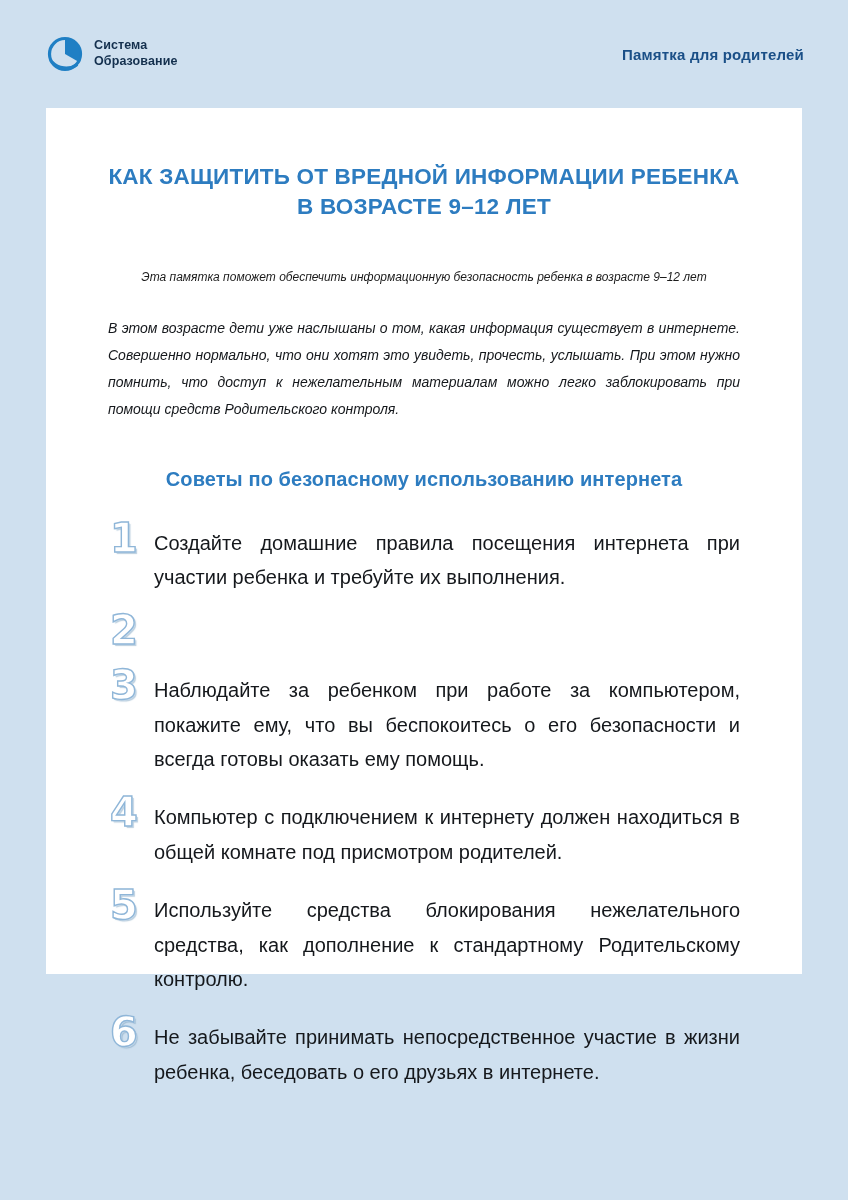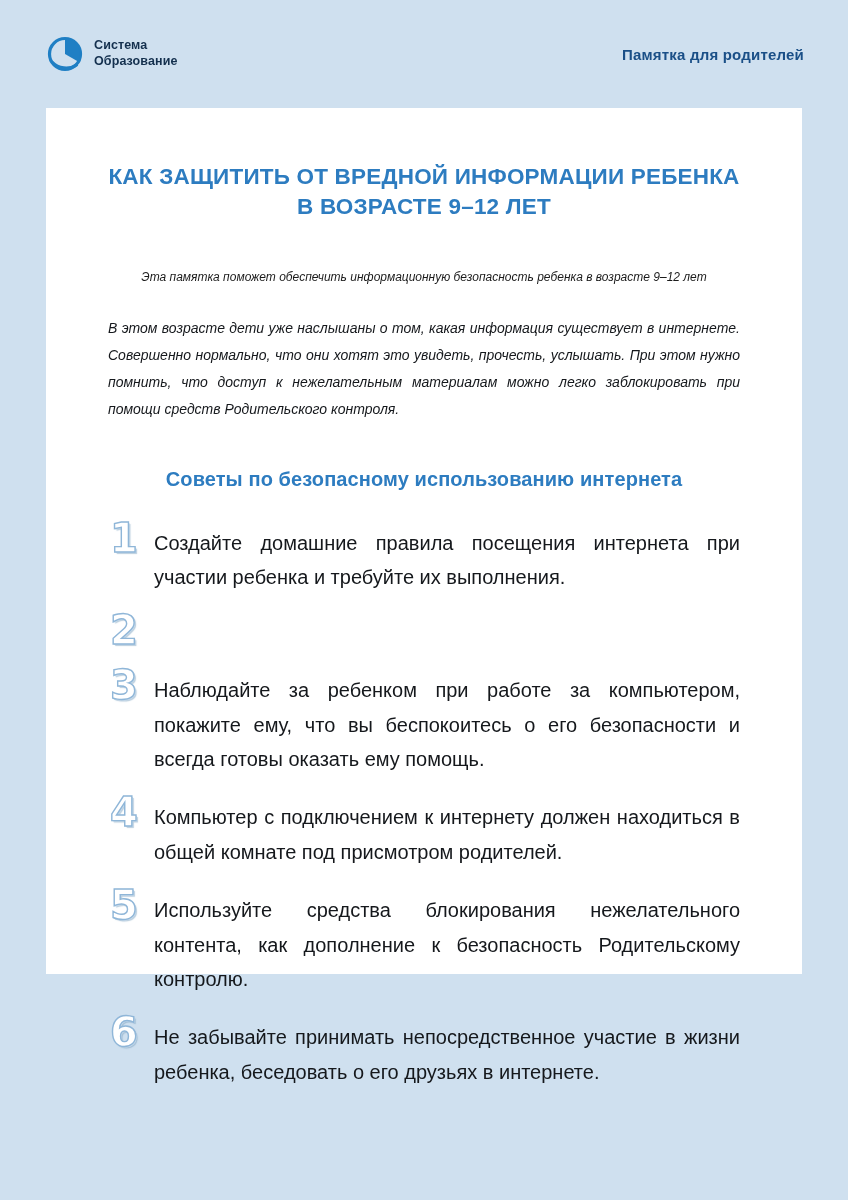--- a/index.html
+++ b/index.html
@@ -206,21 +206,21 @@
         <span class="tip-text">Наблюдайте за ребенком при работе за компьютером, покажите ему, что вы беспокоитесь о его безопасности и всегда готовы оказать ему помощь.</span>
       </li>
 
       <li class="tip">
         <span class="tip-num">4</span>
         <span class="tip-text">Компьютер с подключением к интернету должен находиться в общей комнате под присмотром родителей.</span>
       </li>
 
       <li class="tip">
         <span class="tip-num">5</span>
-        <span class="tip-text">Используйте средства блокирования нежелательного контента, как дополнение к безопасность Родительскому контролю.</span>
+        <span class="tip-text">Используйте средства блокирования нежелательного средства, как дополнение к стандартному Родительскому контролю.</span>
       </li>
 
       <li class="tip">
         <span class="tip-num">6</span>
         <span class="tip-text">Не забывайте принимать непосредственное участие в жизни ребенка, беседовать о его друзьях в интернете.</span>
       </li>
 
     </ul>
   </div>
 </div>

